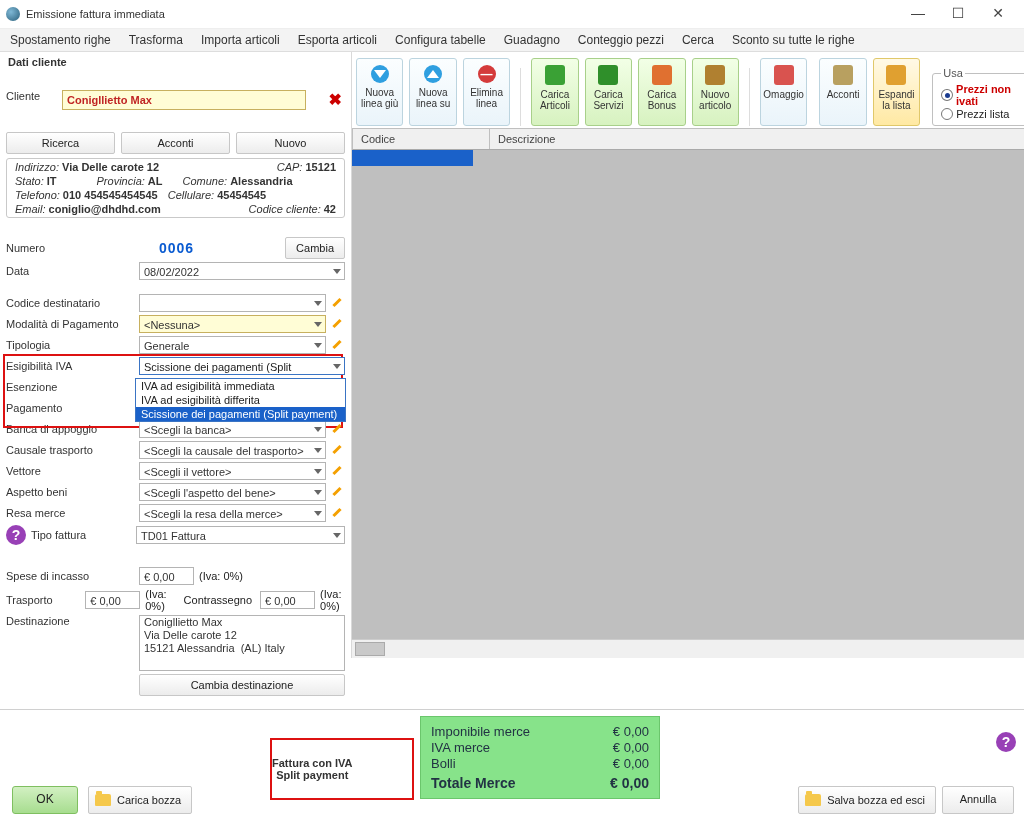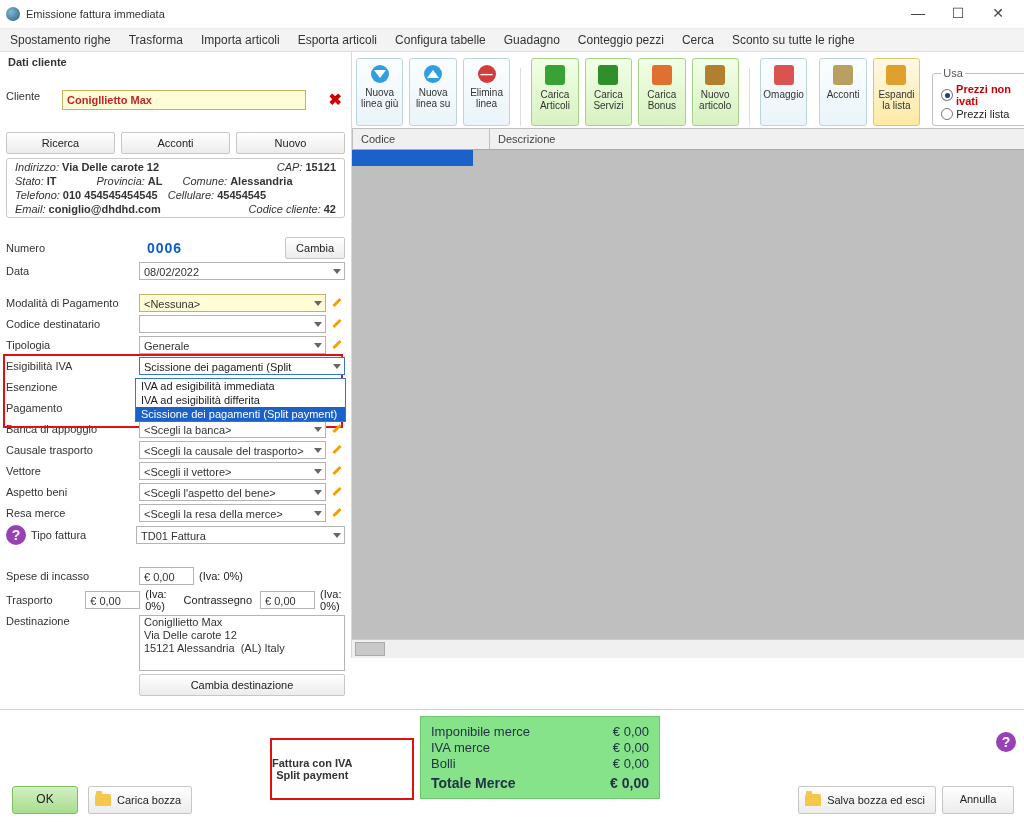--- a/index.html
+++ b/index.html
@@ -42,21 +42,21 @@
 .info-line{display:flex;margin:2px 0}
 .info-line b{font-weight:bold;margin-left:3px}
 .sp{display:inline-block}
 .form-row{display:flex;align-items:center;margin:3px 0;gap:5px}
 .form-row .flab{width:124px;color:#333;padding-right:4px}
 .fctrl{flex:1;height:18px;border:1px solid #b4b4b4;background:#fff;padding:0 4px;line-height:18px;font-size:11px;color:#333;position:relative;box-sizing:border-box}
 .fctrl.yellow{background:#fffdd6;border-color:#c7b05f}
 .fctrl.drop::after{content:"";position:absolute;right:3px;top:6px;border-left:4px solid transparent;border-right:4px solid transparent;border-top:5px solid #666}
 .pencil{width:14px;height:14px;position:relative}
 .pencil::before{content:"";position:absolute;width:10px;height:3px;background:#f4a000;transform:rotate(-45deg);top:5px;left:1px}
-.num-val{color:#0a5bd1;font-weight:bold;font-size:14px;letter-spacing:1px;margin-left:8px}
+.num-val{color:#0a5bd1;font-weight:bold;font-size:14px;letter-spacing:1px;margin-left:20px}
 .date-ctrl{width:80px}
 .highlight-box{position:absolute;border:2px solid #d11;pointer-events:none}
 .dropdown-open{position:absolute;left:129px;top:0;width:209px;border:1px solid #3a74c4;background:#fff;z-index:5}
 .dropdown-open .opt{padding:1px 5px;font-size:11px;color:#222}
 .dropdown-open .opt.sel{background:#1a61c9;color:#fff}
 .dest-box{height:56px}
 .bottom-area{position:absolute;left:0;right:0;bottom:0;height:112px;border-top:1px solid #d0d0d0;background:#fff}
 .totals{position:absolute;left:420px;top:6px;width:218px;background:#87e38a;border:1px solid #6bc66c;padding:6px 10px;color:#234;font-size:13px}
 .totals .trow{display:flex;justify-content:space-between;margin:1px 0}
 .totals .trow.big{font-weight:bold;font-size:14px;margin-top:4px}
@@ -154,27 +154,27 @@
         <span class="num-val">0006</span>
         <span style="flex:1"></span>
         <span class="btn">Cambia</span>
       </div>
     <div class="form-row">
         <span class="flab">Data</span>
         <span class="fctrl drop date-ctrl">08/02/2022</span>
       </div>
     <div class="gap"></div>
     <div class="form-row">
+        <span class="flab">Codice destinatario</span>
+        <span class="fctrl drop"></span>
+        <span class="pencil"></span>
+      </div>
+    <div class="form-row">
         <span class="flab">Modalità di Pagamento</span>
         <span class="fctrl drop yellow">&lt;Nessuna&gt;</span>
-        <span class="pencil"></span>
-      </div>
-    <div class="form-row">
-        <span class="flab">Codice destinatario</span>
-        <span class="fctrl drop"></span>
         <span class="pencil"></span>
       </div>
     <div class="form-row">
         <span class="flab">Tipologia</span>
         <span class="fctrl drop">Generale</span>
         <span class="pencil"></span>
       </div>
 
     <div style="position:relative">
       <div class="highlight-box" style="left:-3px;top:-3px;width:336px;height:70px"></div>

